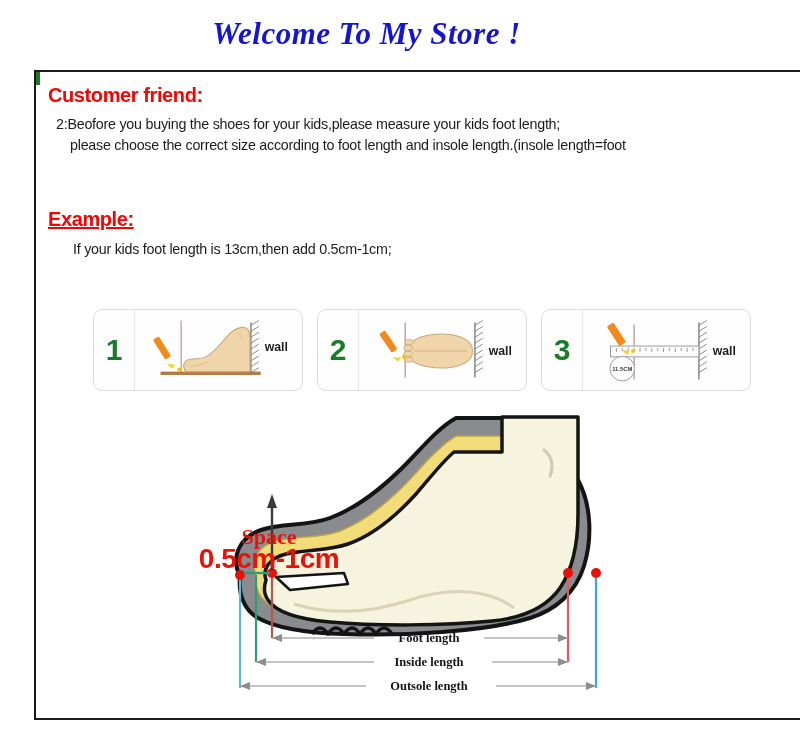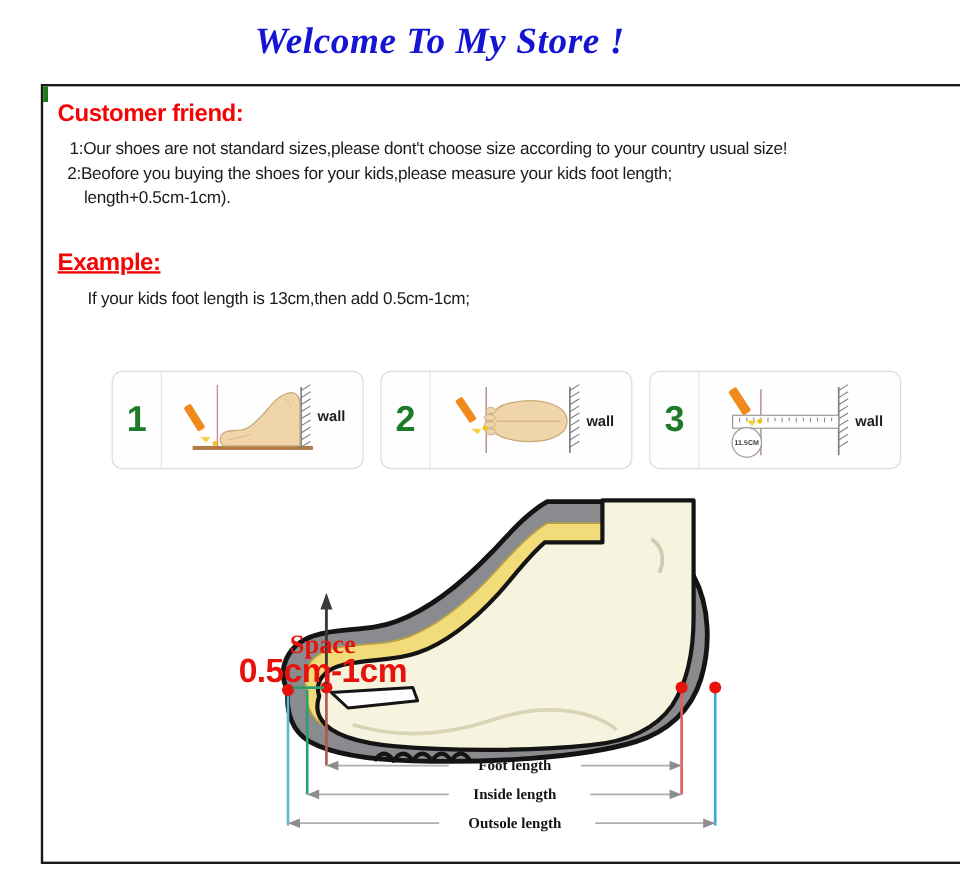--- a/index.html
+++ b/index.html
@@ -171,23 +171,22 @@
 <div class="title-bar">
   <div class="title-text">Welcome To My Store !</div>
 </div>
 
 <div class="panel">
   <div class="corner-tick"></div>
 
   <div class="customer-heading heading">Customer friend:</div>
 
   <div class="lines-1">
-    <div class="body-line i1">1:Our shoes are not standard sizes,please dont't choose size according to your country usual size!</div>
     <div class="body-line i2">2:Beofore you buying the shoes for your kids,please measure your kids foot length;</div>
-    <div class="body-line i4">length+0.5cm-1cm).</div>
+    <div class="body-line i3">please choose the correct size according to foot length and insole length.(insole length=foot</div>
   </div>
 
   <div class="example-heading heading">Example:</div>
 
   <div class="lines-2">
     <div class="body-line e1">If your kids foot length is 13cm,then add 0.5cm-1cm;</div>
   </div>
 
   <div class="steps">
 

